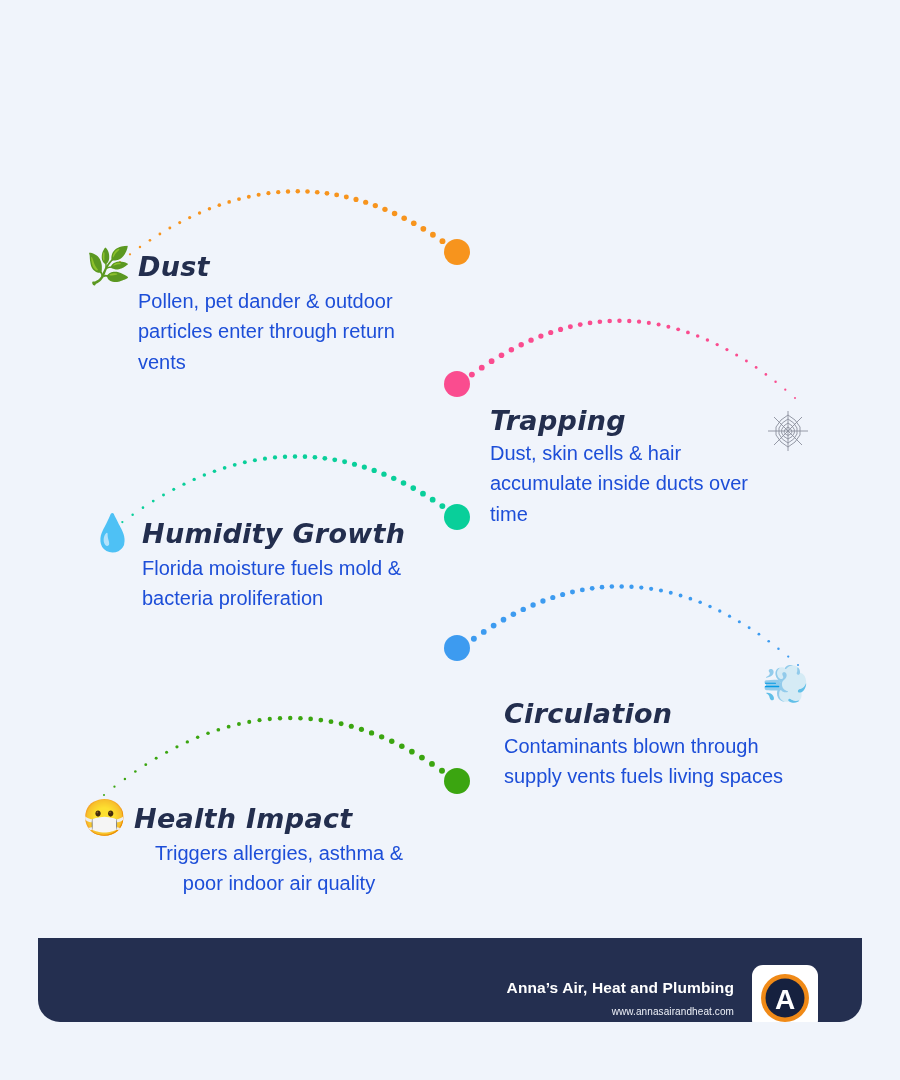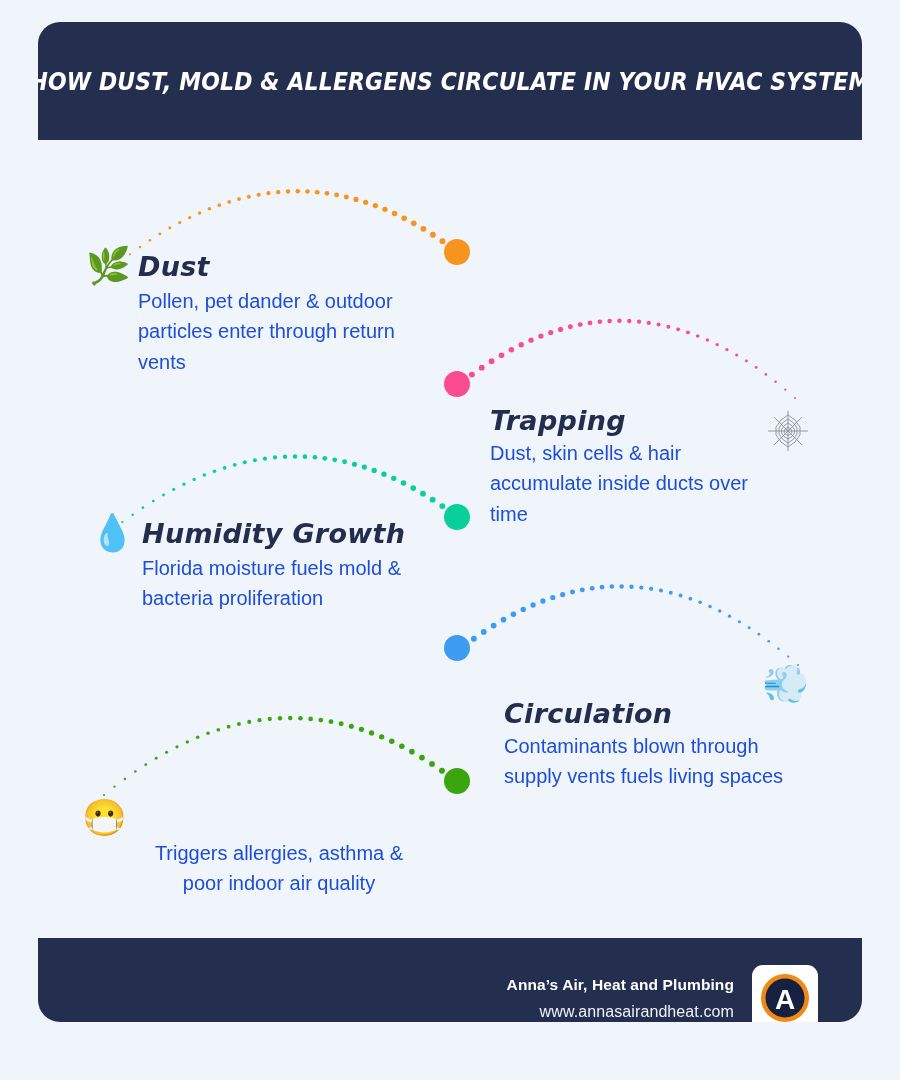--- a/index.html
+++ b/index.html
@@ -73,21 +73,21 @@
   .footer-company {
     color: #ffffff;
     font-size: 15.5px;
     font-weight: 700;
     letter-spacing: 0.1px;
     margin-bottom: 9px;
     white-space: nowrap;
   }
   .footer-url {
     color: #eef1f8;
-    font-size: 16px;
+    font-size: 10px;
     font-weight: 400;
     letter-spacing: 0.1px;
     white-space: nowrap;
   }
   .logo-tile {
     width: 66px;
     height: 66px;
     background: #ffffff;
     border-radius: 11px;
     display: flex;
@@ -167,23 +167,20 @@
     line-height: 1;
   }
   .side-web  { left: 765px; top: 408px; }
   .side-wind { left: 762px; top: 665px; }
 </style>
 </head>
 <body>
 
 <div class="infographic">
 
-  <div class="header-bar">
-    <div class="header-title">HOW DUST, MOLD &amp; ALLERGENS CIRCULATE IN YOUR HVAC SYSTEM</div>
-  </div>
 
   <svg class="arcs" viewBox="0 0 900 1080" xmlns="http://www.w3.org/2000/svg">
       <g>
         <circle cx="120.00" cy="262.00" r="1.00" fill="#f7941d"></circle>
         <circle cx="129.99" cy="254.34" r="1.14" fill="#f7941d"></circle>
         <circle cx="139.97" cy="247.11" r="1.24" fill="#f7941d"></circle>
         <circle cx="149.94" cy="240.33" r="1.32" fill="#f7941d"></circle>
         <circle cx="159.89" cy="233.99" r="1.40" fill="#f7941d"></circle>
         <circle cx="169.83" cy="228.08" r="1.47" fill="#f7941d"></circle>
         <circle cx="179.75" cy="222.62" r="1.54" fill="#f7941d"></circle>
@@ -397,20 +394,21 @@
   <div class="step step-circulation step-right">
     <div class="step-head">
       <span class="step-title">Circulation</span>
     </div>
     <div class="step-desc">Contaminants blown through supply vents fuels living spaces</div>
   </div>
 
   <div class="step step-health step-left">
     <div class="step-head">
       <span class="step-emoji">😷</span>
+      <span class="step-title">Health Impact</span>
     </div>
     <div class="step-desc">Triggers allergies, asthma &amp; poor indoor air quality</div>
   </div>
 
   <div class="side-icon side-web">
     <svg width="46" height="46" viewBox="0 0 46 46" xmlns="http://www.w3.org/2000/svg">
       <g fill="none" stroke="#8a8f9c" stroke-width="0.9">
         <path d="M23 3 L23 43 M3 23 L43 23 M9 9 L37 37 M37 9 L9 37"></path>
         <path d="M23 7 L30 12 L35 19 L35 27 L30 34 L23 39 L16 34 L11 27 L11 19 L16 12 Z"></path>
         <path d="M23 11 L28.5 14.8 L32 20 L32 26 L28.5 31.2 L23 35 L17.5 31.2 L14 26 L14 20 L17.5 14.8 Z"></path>

